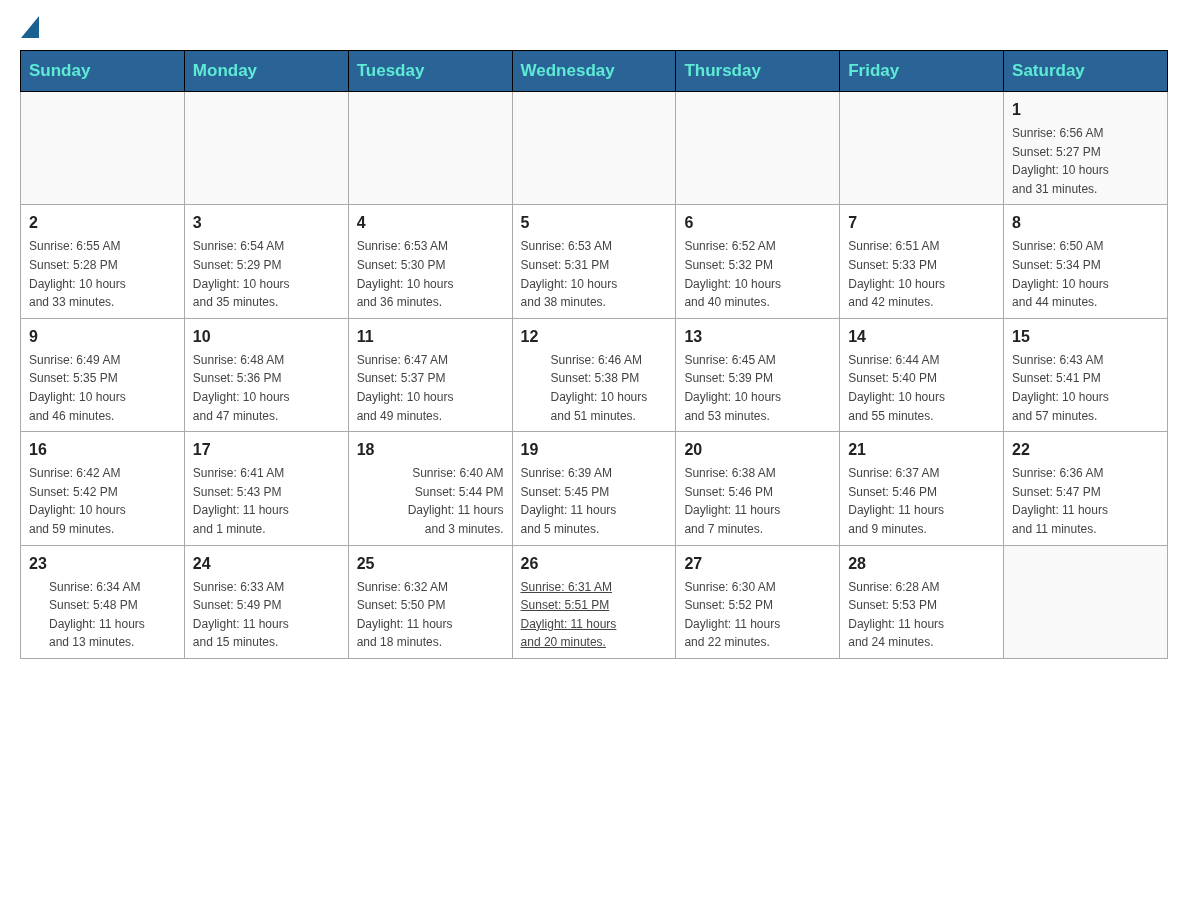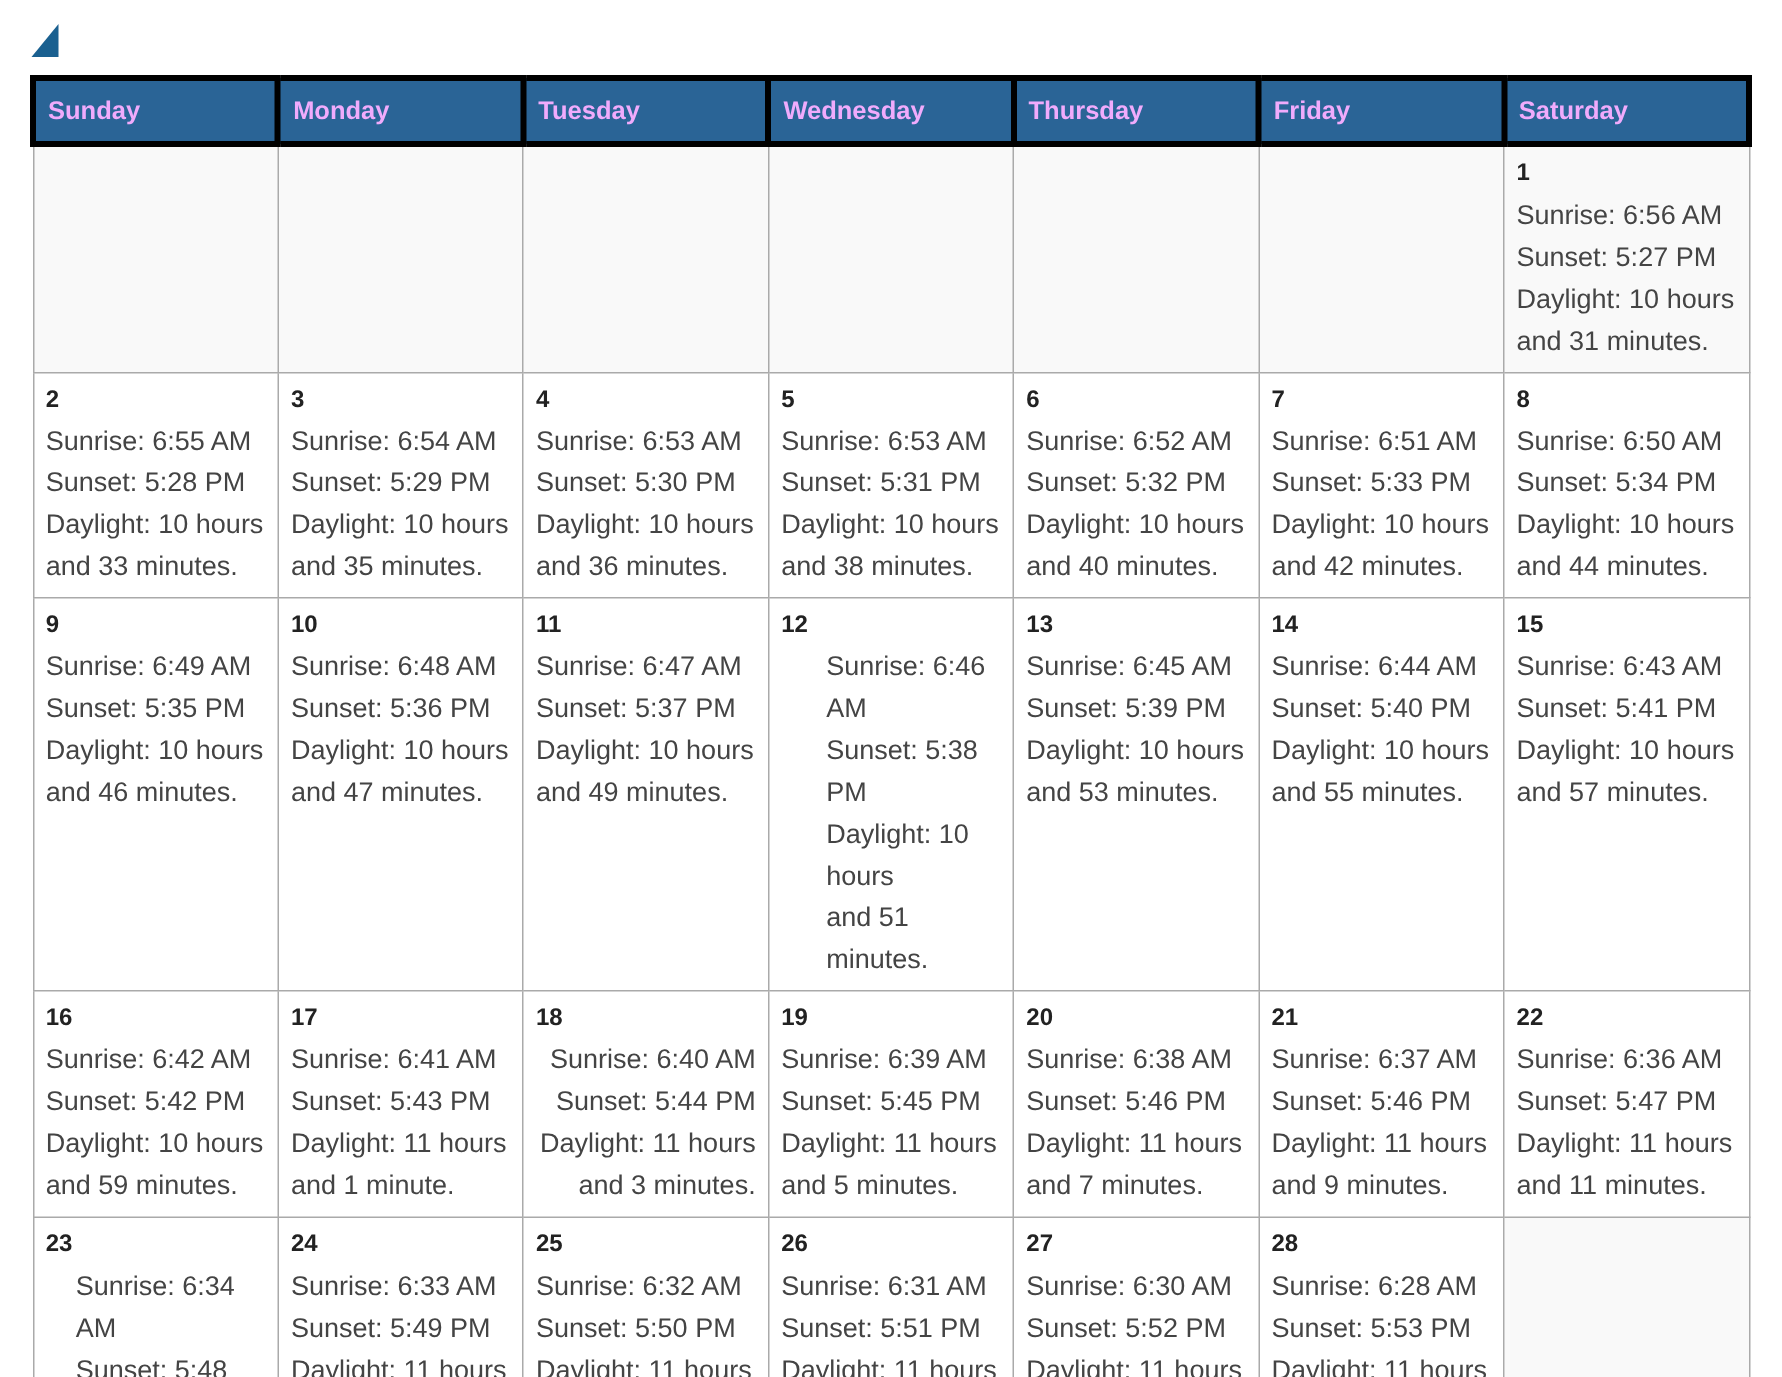--- a/index.html
+++ b/index.html
@@ -35,46 +35,46 @@
       color: #444;
       margin-top: 4px;
     }
     .calendar {
       width: 100%;
       border-collapse: collapse;
       border: 1px solid #999;
     }
     .calendar th {
       background-color: #2a6496;
-      color: #f0abfc;
+      color: #5eead4;
       font-size: 17px;
       font-weight: bold;
       padding: 10px 8px;
       text-align: left;
-      border: 4px solid #000000;
+      border: 1px solid #000000;
     }
     .calendar td {
       vertical-align: top;
       border: 1px solid #aaa;
       padding: 6px 8px;
       width: calc(100% / 7);
       min-height: 100px;
       font-size: 13px;
       color: #333;
       line-height: 1.5;
     }
     .day-number {
       font-size: 16px;
       font-weight: bold;
       color: #222;
       display: block;
       margin-bottom: 2px;
     }
     .day-info {
-      font-size: 18px;
+      font-size: 12px;
       color: #444;
       line-height: 1.55;
     }
     .empty-cell {
       background: #f9f9f9;
     }
     tr:first-child td {
       background: #f9f9f9;
     }
     .logo-row {
@@ -328,21 +328,21 @@
         </td>
         <td>
           <span class="day-number">25</span>
           <div class="day-info" style="white-space: pre-line;">Sunrise: 6:32 AM
 Sunset: 5:50 PM
 Daylight: 11 hours
 and 18 minutes.</div>
         </td>
         <td>
           <span class="day-number">26</span>
-          <div class="day-info" style="white-space: pre-line;">Sunrise: 6:31 AM
+          <div class="day-info" style="white-space: pre-line; text-decoration: underline;">Sunrise: 6:31 AM
 Sunset: 5:51 PM
 Daylight: 11 hours
 and 20 minutes.</div>
         </td>
         <td>
           <span class="day-number">27</span>
           <div class="day-info" style="white-space: pre-line;">Sunrise: 6:30 AM
 Sunset: 5:52 PM
 Daylight: 11 hours
 and 22 minutes.</div>

